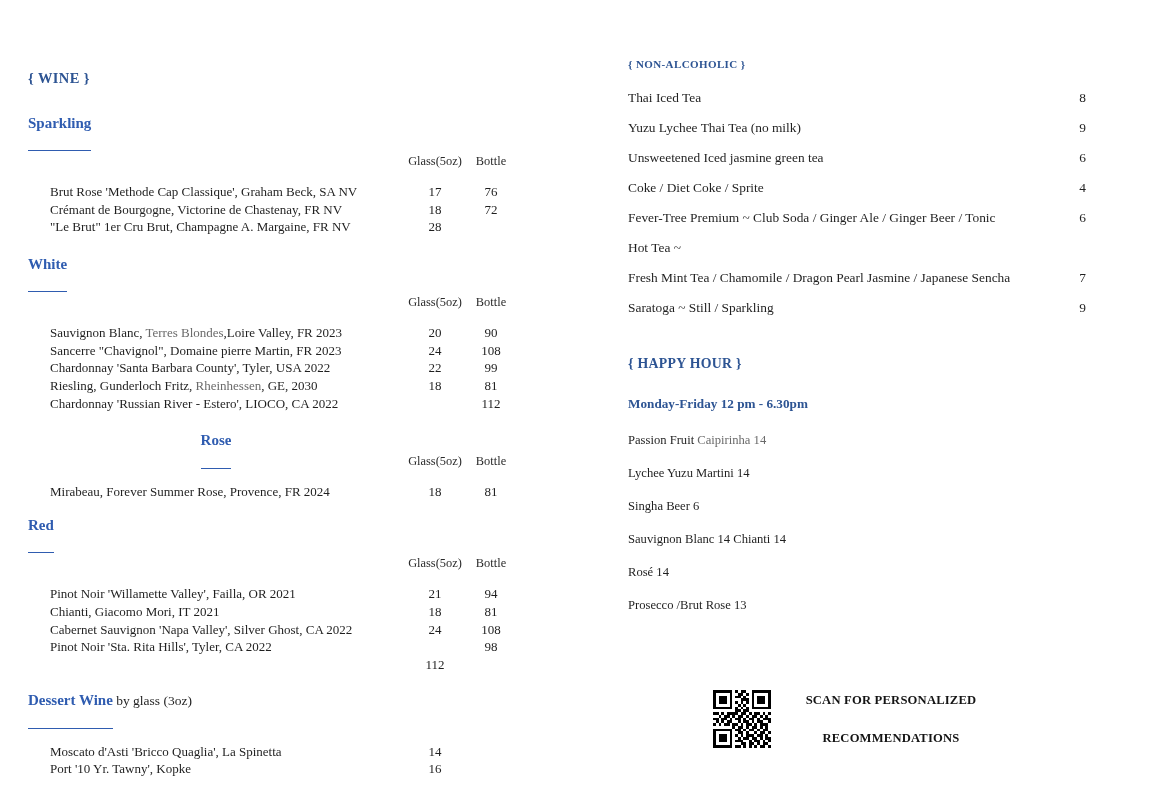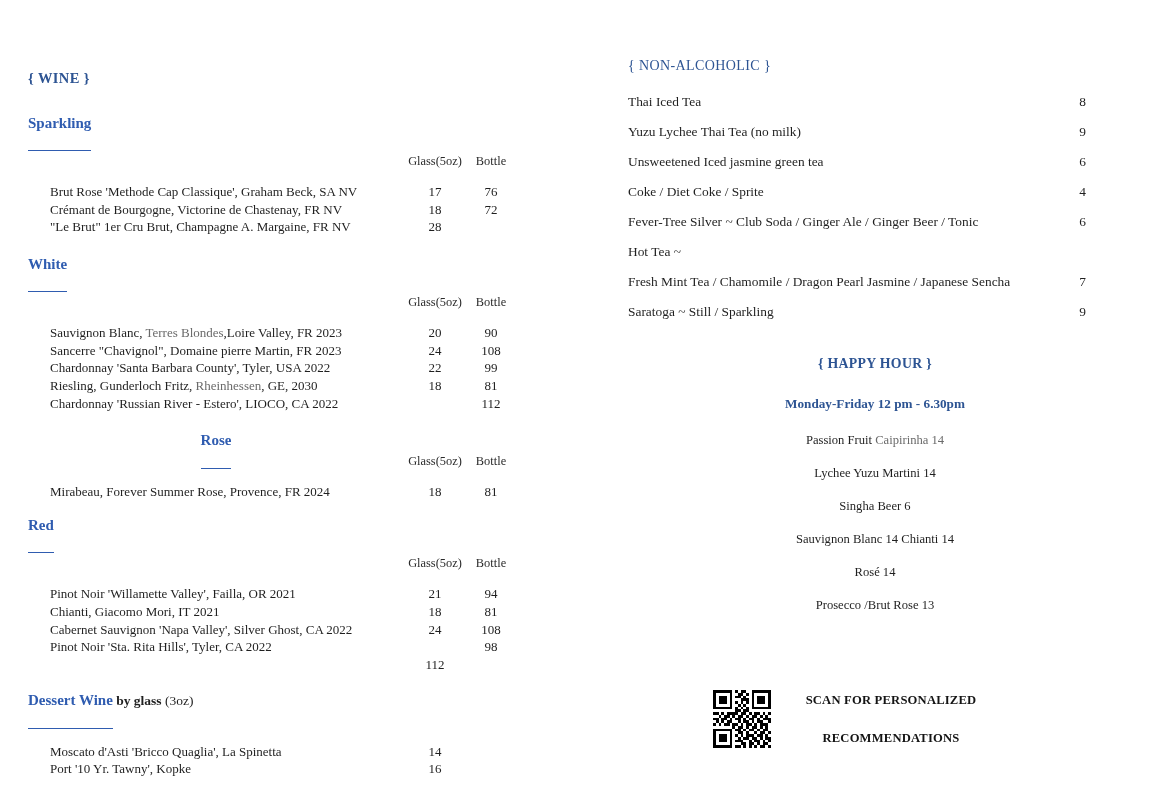--- a/index.html
+++ b/index.html
@@ -25,29 +25,29 @@
   .price-header span, .wine-row .wprice { text-align:center; }
   .wine-row { font-size:13px; line-height:17.6px; align-items:baseline;margin-left:22px; }
   .rows { margin-top:14px; }
   .sect { margin-top:0; }
   .m-sparkling { margin-top:27px; }
   .m-white    { margin-top:19px; }
   .m-rose     { margin-top:20px; }
   .m-red      { margin-top:16px; }
   .m-dessert  { margin-top:19px; }
   .dessert-line { font-size:13.5px; }
-  .dessert-bold { font-weight:bold; }
+  .dessert-bold { font-weight:normal; }
 
   
   .col-right { position:absolute; left:628px; top:58px; width:458px; }
-  .na-title { color:#2d5493; font-weight:normal; font-size:14px; letter-spacing:.4px; margin-bottom:13px; }
+  .na-title { color:#2d5493; font-weight:bold; font-size:11px; letter-spacing:.4px; margin-bottom:13px; }
   .na-row { height:30px; display:flex; justify-content:space-between; align-items:center; font-size:13.4px; }
 
   
-  .happy-hour { position:absolute; left:628px; top:356px; width:494px; text-align:center; }
+  .happy-hour { position:absolute; left:628px; top:356px; width:494px; }
   .hh-title { color:#2d5493; font-weight:bold; font-size:13.8px; letter-spacing:.3px; }
   .hh-schedule { color:#2d5493; font-weight:bold; font-size:13.2px; margin-top:24px; }
   .hh-items { margin-top:12px; }
   .hh-row { height:33px; line-height:33px; font-size:12.6px; }
 
   
   .qr-section { position:absolute; left:713px; top:690px; display:flex; align-items:center; }
   .qr-box svg { display:block; width:58px; height:58px; shape-rendering:crispEdges; }
   .qr-text { margin-left:24px; width:192px; text-align:center; font-weight:bold; font-size:12.6px; letter-spacing:.2px; color:#141414; }
   .qr-line2 { margin-top:23px; }
@@ -202,21 +202,21 @@
       </div>
       <div class="na-row">
         <span>Unsweetened Iced jasmine green tea</span>
         <span>6</span>
       </div>
       <div class="na-row">
         <span>Coke / Diet Coke / Sprite</span>
         <span>4</span>
       </div>
       <div class="na-row">
-        <span>Fever-Tree Silver ~ Club Soda / Ginger Ale / Ginger Beer / Tonic</span>
+        <span>Fever-Tree Premium ~ Club Soda / Ginger Ale / Ginger Beer / Tonic</span>
         <span>6</span>
       </div>
       <div class="na-row">
         <span>Hot Tea ~</span>
         <span></span>
       </div>
       <div class="na-row">
         <span>Fresh Mint Tea / Chamomile / Dragon Pearl Jasmine / Japanese Sencha</span>
         <span>7</span>
       </div>

